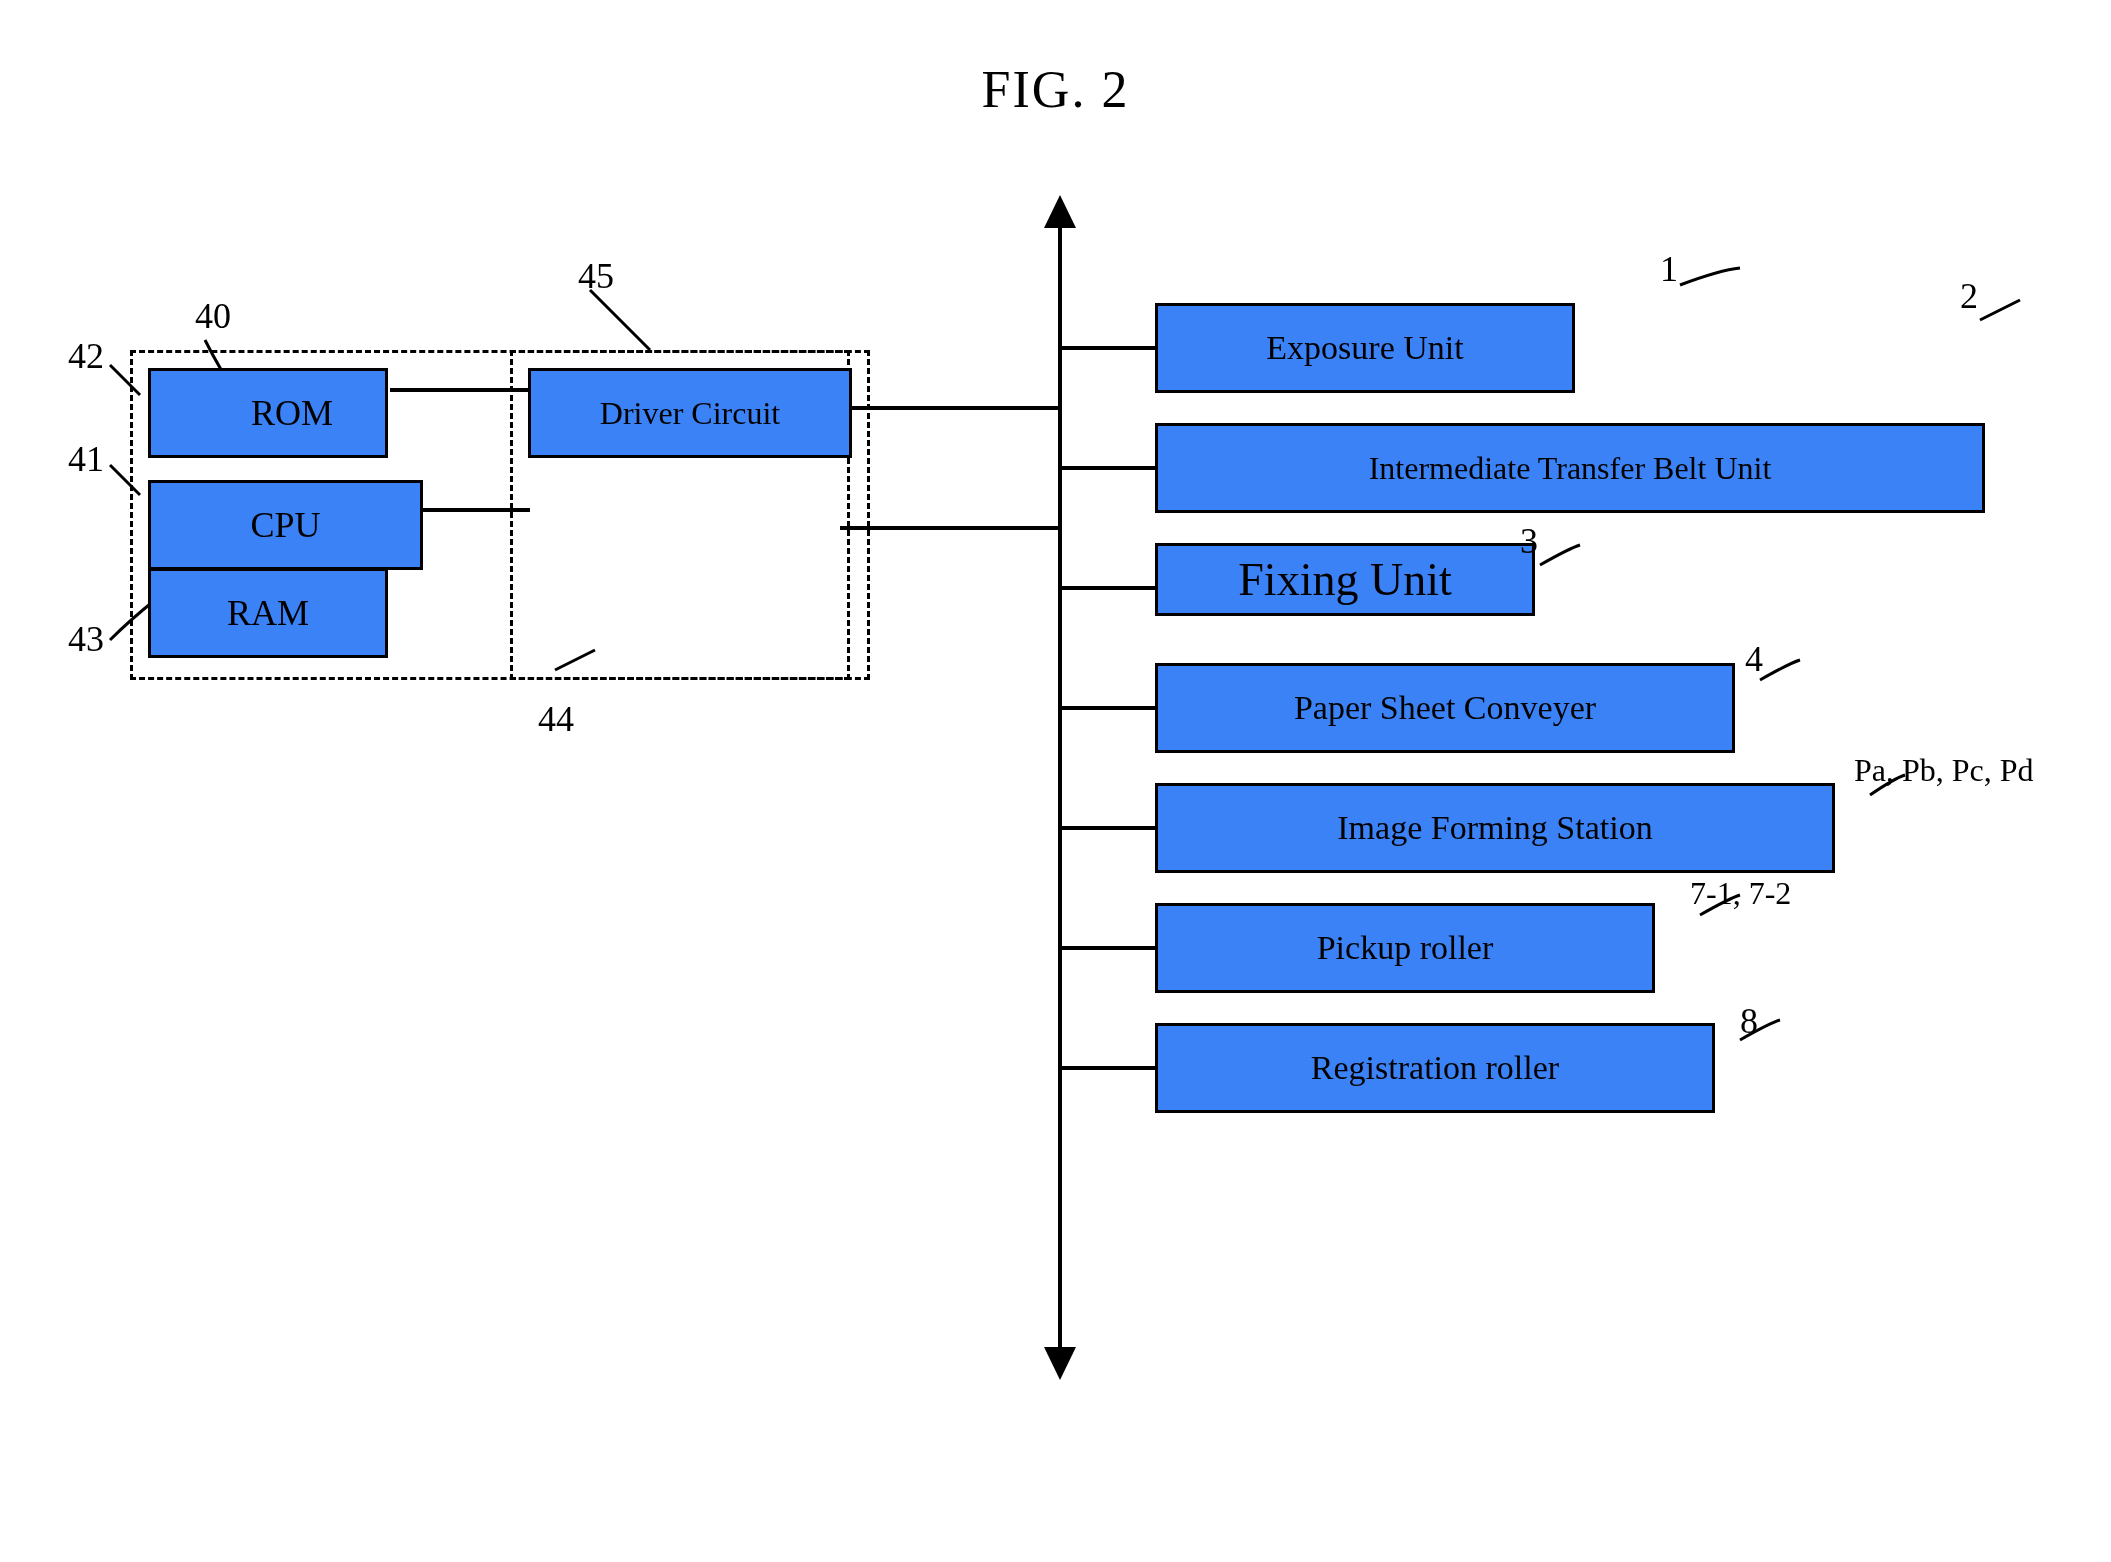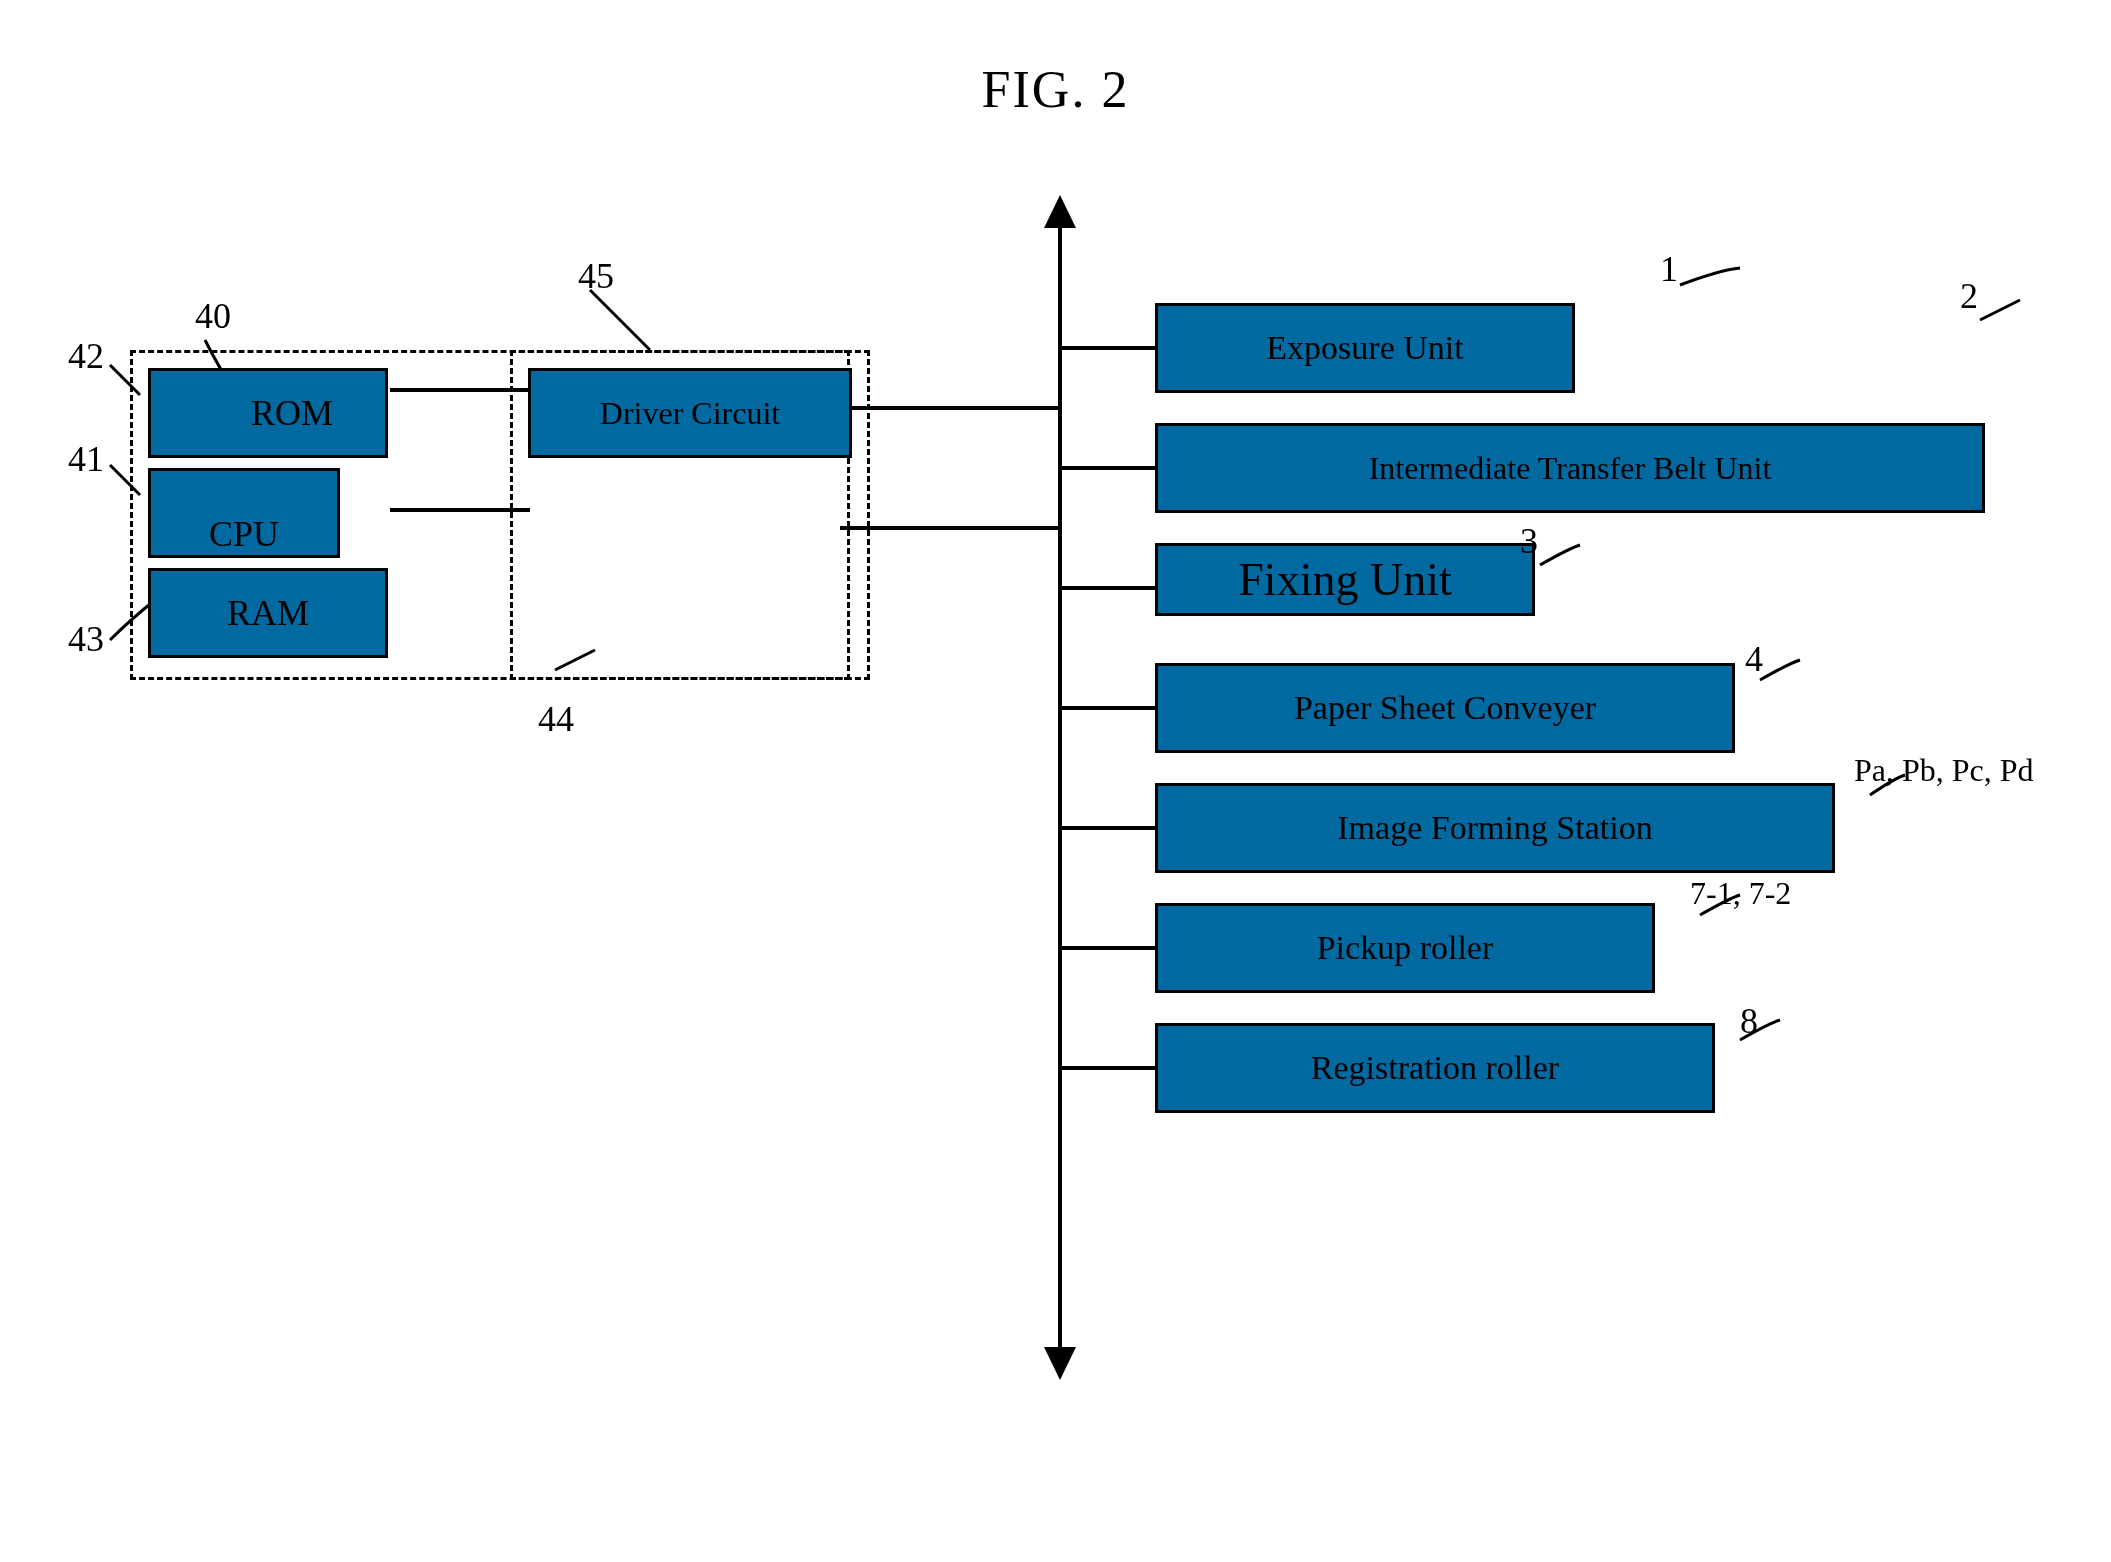--- a/index.html
+++ b/index.html
@@ -22,21 +22,21 @@
       left: 50%;
       transform: translateX(-50%);
       font-size: 52px;
       font-weight: normal;
       letter-spacing: 2px;
     }
     
     .box {
       position: absolute;
       border: 3px solid #000;
-      background: #0369a1;
+      background: #3b82f6;
       display: flex;
       align-items: center;
       justify-content: center;
       font-size: 36px;
       font-weight: normal;
     }
     
     .dashed-box {
       position: absolute;
       border: 3px dashed #000;
@@ -125,21 +125,21 @@
   </svg>
 
   <div class="dashed-box" style="left:130px; top:350px; width:720px; height:330px;"></div>
 
   <div class="dashed-box" style="left:510px; top:350px; width:360px; height:330px;"></div>
 
   <div class="box" style="left:148px; top:368px; width:240px; height:90px;padding-left:48px;">
     <span>ROM</span>
   </div>
 
-  <div class="box" style="left:148px; top:468px; width:192px; height:90px;align-items:flex-end;">
+  <div class="box" style="left:148px; top:480px; width:275px; height:90px;">
     <span>CPU</span>
   </div>
 
   <div class="box" style="left:148px; top:568px; width:240px; height:90px;">
     <span>RAM</span>
   </div>
 
   <div class="box" style="left:528px; top:368px; width:324px; height:90px; font-size:32px;">
     <span>Driver Circuit</span>
   </div>

